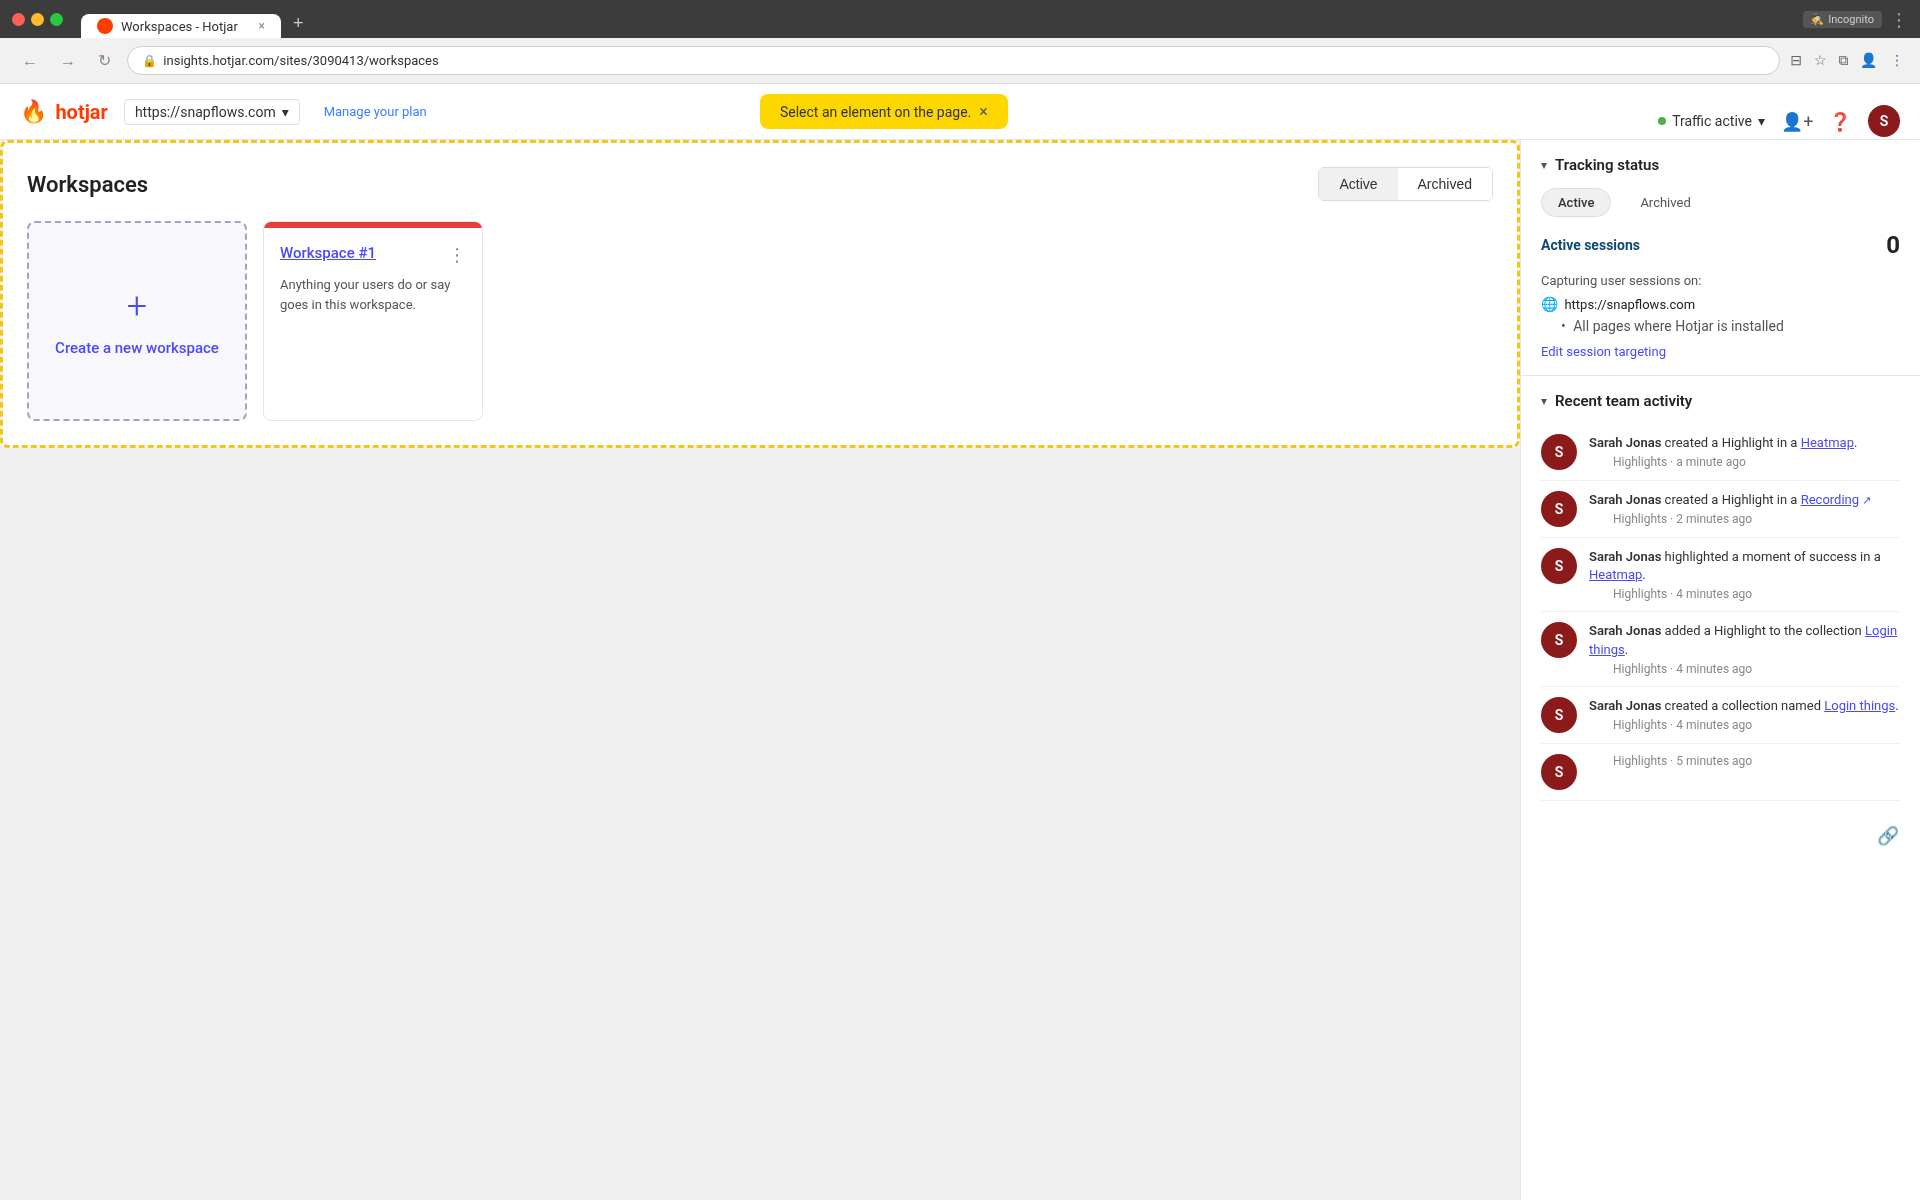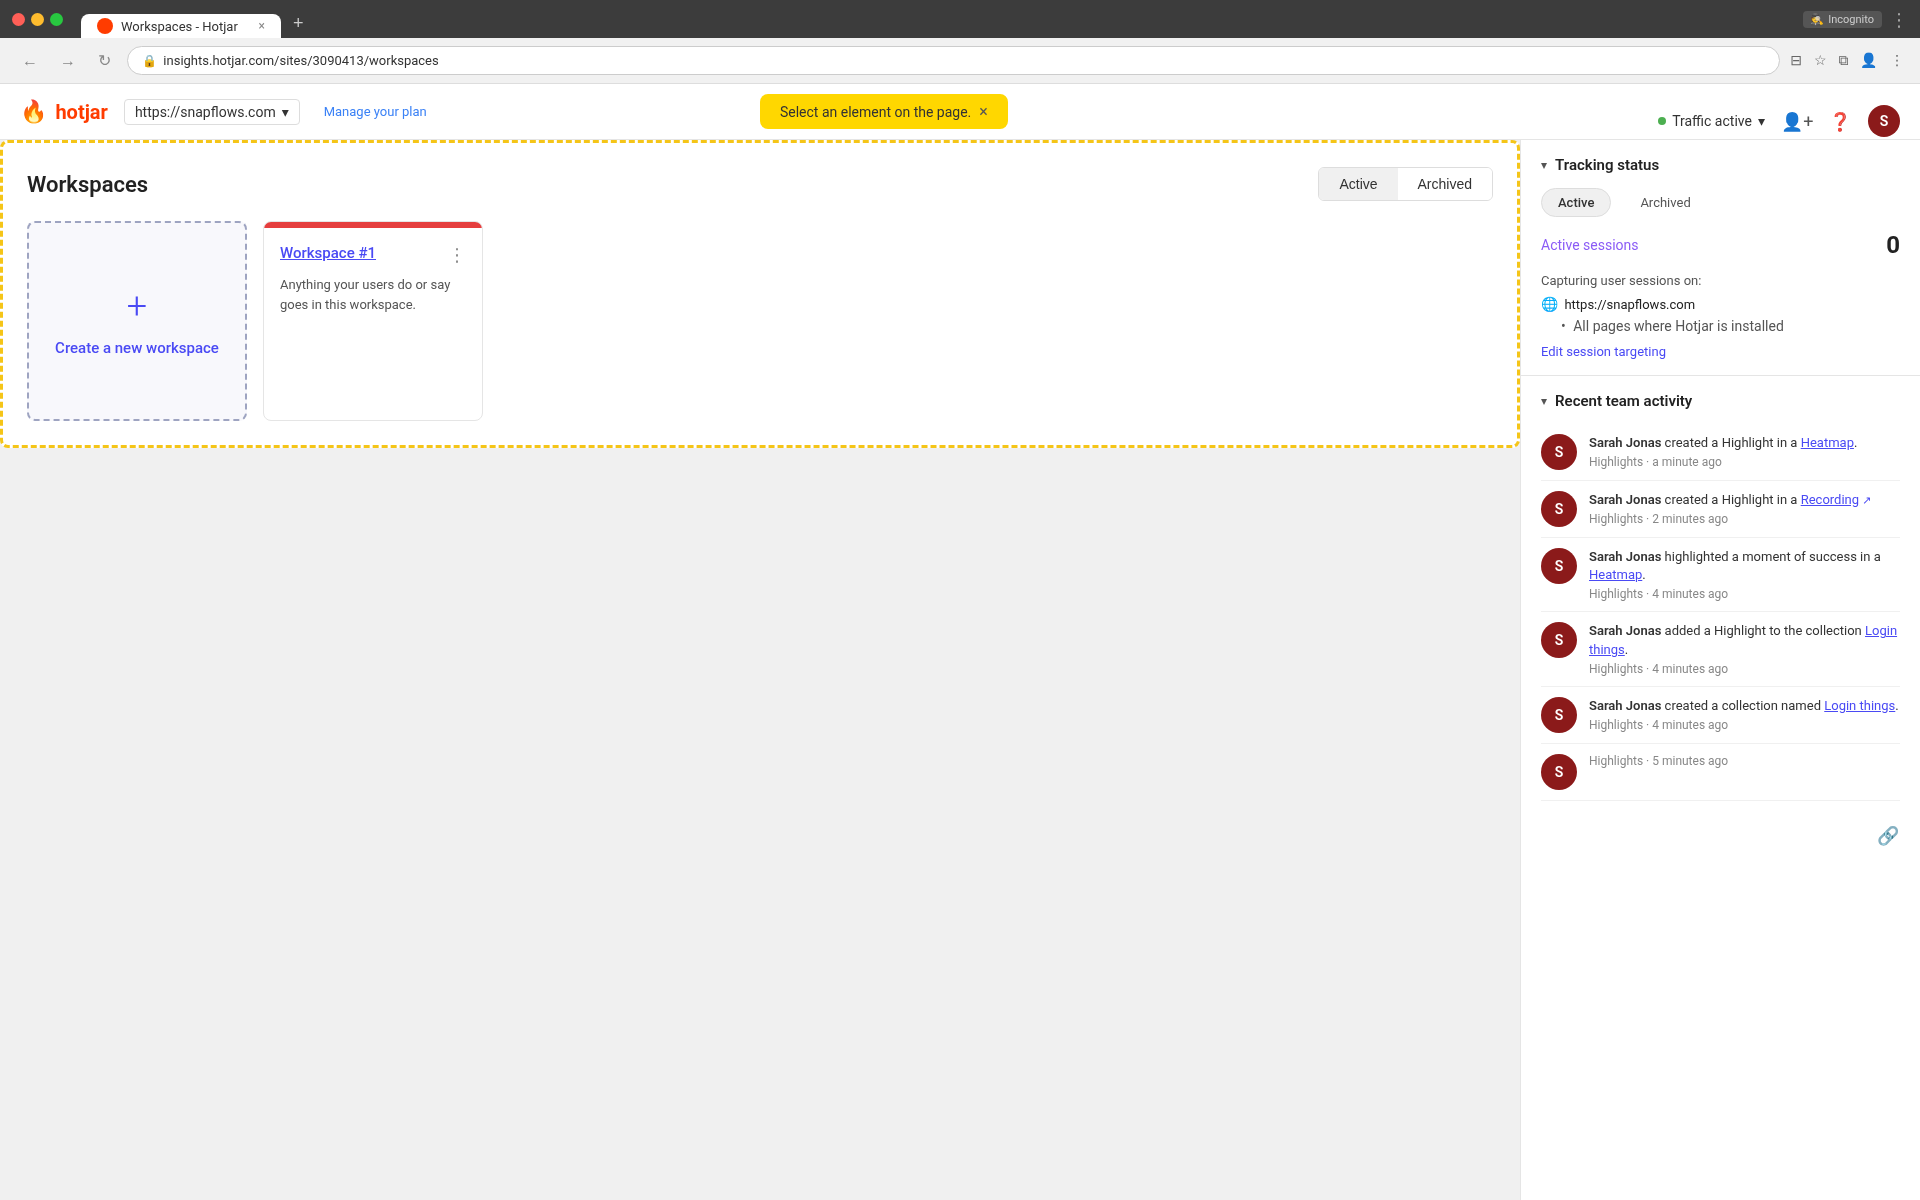--- a/index.html
+++ b/index.html
@@ -86,39 +86,39 @@
     .sidebar-section-title { font-size: 15px; font-weight: 600; color: #222; }
 
     
     .tracking-status-section { border-bottom: 1px solid #e5e5e5; }
     .tracking-tabs { display: flex; gap: 12px; margin-bottom: 14px; }
     .tracking-tab { padding: 6px 16px; border-radius: 20px; font-size: 13px; cursor: pointer; border: 1px solid transparent; }
     .tracking-tab.active { background: #f0f0f0; border-color: #ddd; font-weight: 500; color: #333; }
     .tracking-tab.archived { color: #555; }
 
     .active-sessions-row { display: flex; justify-content: space-between; align-items: center; margin-bottom: 14px; }
-    .active-sessions-label { font-size: 14px; color: #8b5cf6; }
+    .active-sessions-label { font-size: 14px; color: #0c4a6e; font-weight: bold; }
     .active-sessions-count { font-size: 24px; font-weight: 700; color: #222; }
 
     .capturing-label { font-size: 13px; color: #555; margin-bottom: 8px; }
     .capturing-site { display: flex; align-items: center; gap: 6px; font-size: 13px; color: #222; margin-bottom: 6px; }
     .globe-icon { color: #555; font-size: 14px; }
     .all-pages-text { font-size: 14px; color: #555; margin-left: 20px; margin-bottom: 10px; }
     .all-pages-bullet { margin-right: 4px; }
     .edit-targeting { color: #4a4af4; font-size: 13px; cursor: pointer; text-decoration: none; display: block; margin-top: 8px; }
 
     
     .activity-section {}
     .activity-item { display: flex; gap: 12px; padding: 10px 0; border-bottom: 1px solid #f0f0f0; }
     .activity-avatar { width: 36px; height: 36px; background: #8B1A1A; border-radius: 50%; flex-shrink: 0; display: flex; align-items: center; justify-content: center; color: #fff; font-size: 14px; font-weight: 600; }
     .activity-content { flex: 1; }
     .activity-text { font-size: 13px; color: #333; line-height: 1.4; margin-bottom: 3px; }
     .activity-text strong { font-weight: 600; }
     .activity-text a { color: #4a4af4; text-decoration: underline; cursor: pointer; }
-    .activity-meta { font-size: 12px; color: #888; }
+    .activity-meta { font-size: 12px; color: #888; margin-left: 24px; }
     .activity-link-icon { font-size: 11px; color: #4a4af4; }
 
     .sidebar-link-row { display: flex; justify-content: flex-end; padding: 8px 20px; }
     .sidebar-link-icon { color: #888; font-size: 18px; cursor: pointer; }
   </style>
 </head>
 <body>
 
 <div class="browser-chrome">
   <div class="browser-dots">

